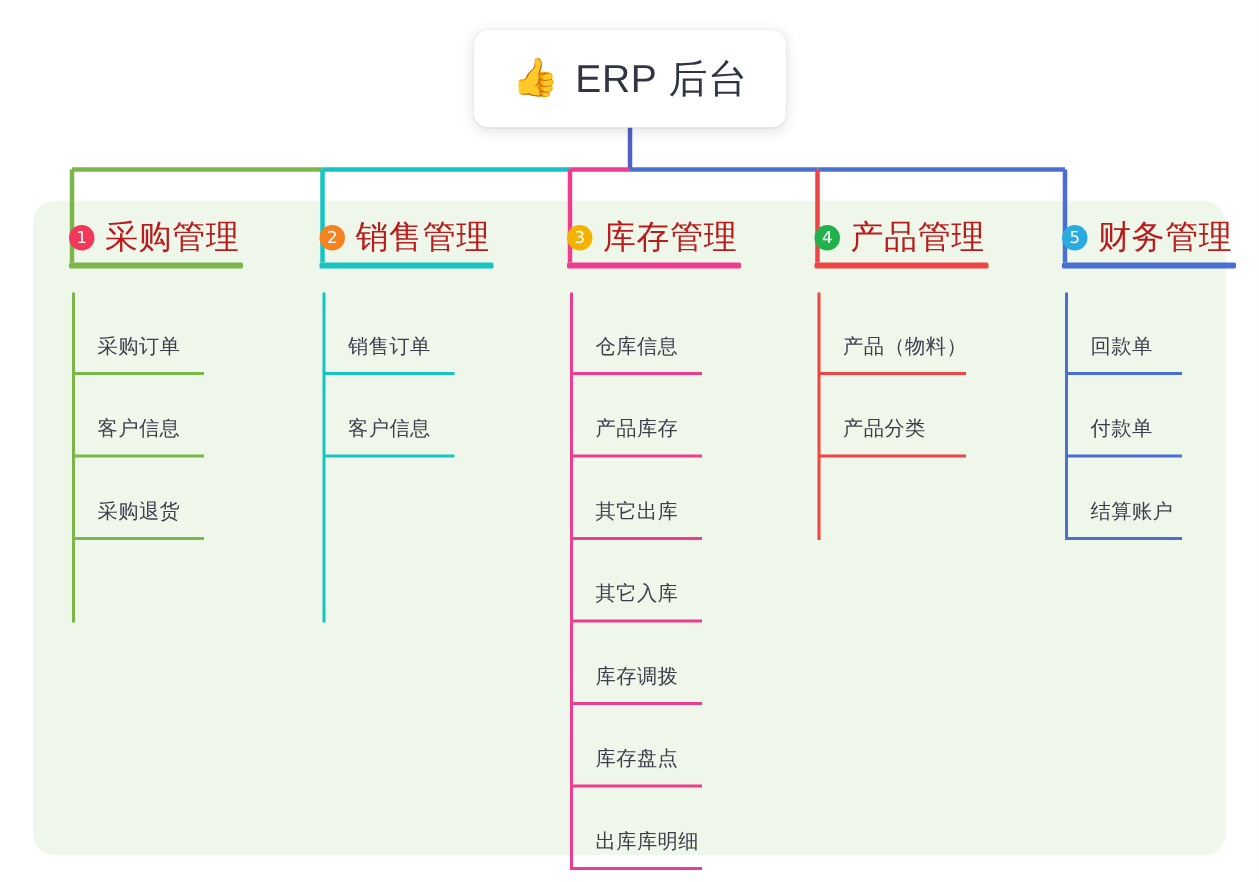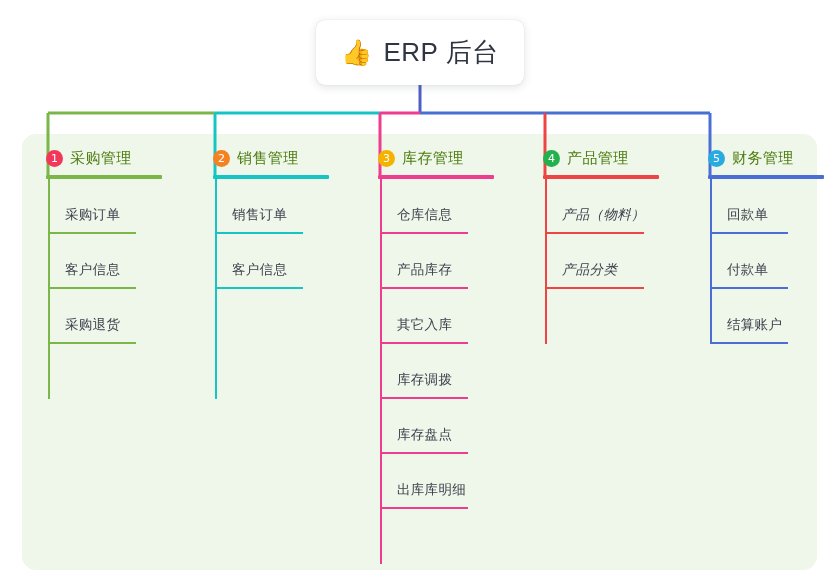--- a/index.html
+++ b/index.html
@@ -98,33 +98,33 @@
     height: 17px;
     border-radius: 50%;
     color: #ffffff;
     font-size: 11px;
     line-height: 17px;
     text-align: center;
     font-family: "DejaVu Sans", sans-serif;
     flex: none;
   }
   .col-title {
-    font-size: 15px;
-    color: #4d7c0f;
+    font-size: 22px;
+    color: #b91c1c;
     letter-spacing: 0.4px;
   }
   .head-rule {
     height: 4px;
     border-radius: 1px;
     margin-top: 5px;
   }
 
   .leaves {
     position: relative;
-    margin-top: 0;
+    margin-top: 16px;
   }
   .stem {
     position: absolute;
     left: 18px;
     top: 0;
     width: 2px;
   }
   .leaf {
     position: relative;
     height: 55px;
@@ -224,20 +224,24 @@
         <div class="stem" style="background: rgb(238, 61, 143); height: 385px;"></div>
         <div class="leaf">
           <span class="leaf-label">仓库信息</span>
           <div class="leaf-rule" style="background: rgb(238, 61, 143); width: 87px;"></div>
         </div>
         <div class="leaf">
           <span class="leaf-label">产品库存</span>
           <div class="leaf-rule" style="background: rgb(238, 61, 143); width: 87px;"></div>
         </div>
         <div class="leaf">
+          <span class="leaf-label">其它出库</span>
+          <div class="leaf-rule" style="background: rgb(238, 61, 143); width: 87px;"></div>
+        </div>
+        <div class="leaf">
           <span class="leaf-label">其它入库</span>
           <div class="leaf-rule" style="background: rgb(238, 61, 143); width: 87px;"></div>
         </div>
         <div class="leaf">
           <span class="leaf-label">库存调拨</span>
           <div class="leaf-rule" style="background: rgb(238, 61, 143); width: 87px;"></div>
         </div>
         <div class="leaf">
           <span class="leaf-label">库存盘点</span>
           <div class="leaf-rule" style="background: rgb(238, 61, 143); width: 87px;"></div>
@@ -247,21 +251,21 @@
           <div class="leaf-rule" style="background: rgb(238, 61, 143); width: 87px;"></div>
         </div>
       </div>
     </div>
     <div class="column" style="left: 527px; width: 160px;">
       <div class="col-head">
         <span class="badge" style="background: rgb(34, 177, 76);">4</span>
         <span class="col-title">产品管理</span>
       </div>
       <div class="head-rule" style="background: rgb(239, 68, 68); width: 116px; margin-left: 16px;"></div>
-      <div class="leaves" style="height: 209px; font-style: italic;">
+      <div class="leaves" style="height: 209px;">
         <div class="stem" style="background: rgb(239, 68, 68); height: 165px;"></div>
         <div class="leaf">
           <span class="leaf-label">产品（物料）</span>
           <div class="leaf-rule" style="background: rgb(239, 68, 68); width: 98px;"></div>
         </div>
         <div class="leaf">
           <span class="leaf-label">产品分类</span>
           <div class="leaf-rule" style="background: rgb(239, 68, 68); width: 98px;"></div>
         </div>
       </div>

